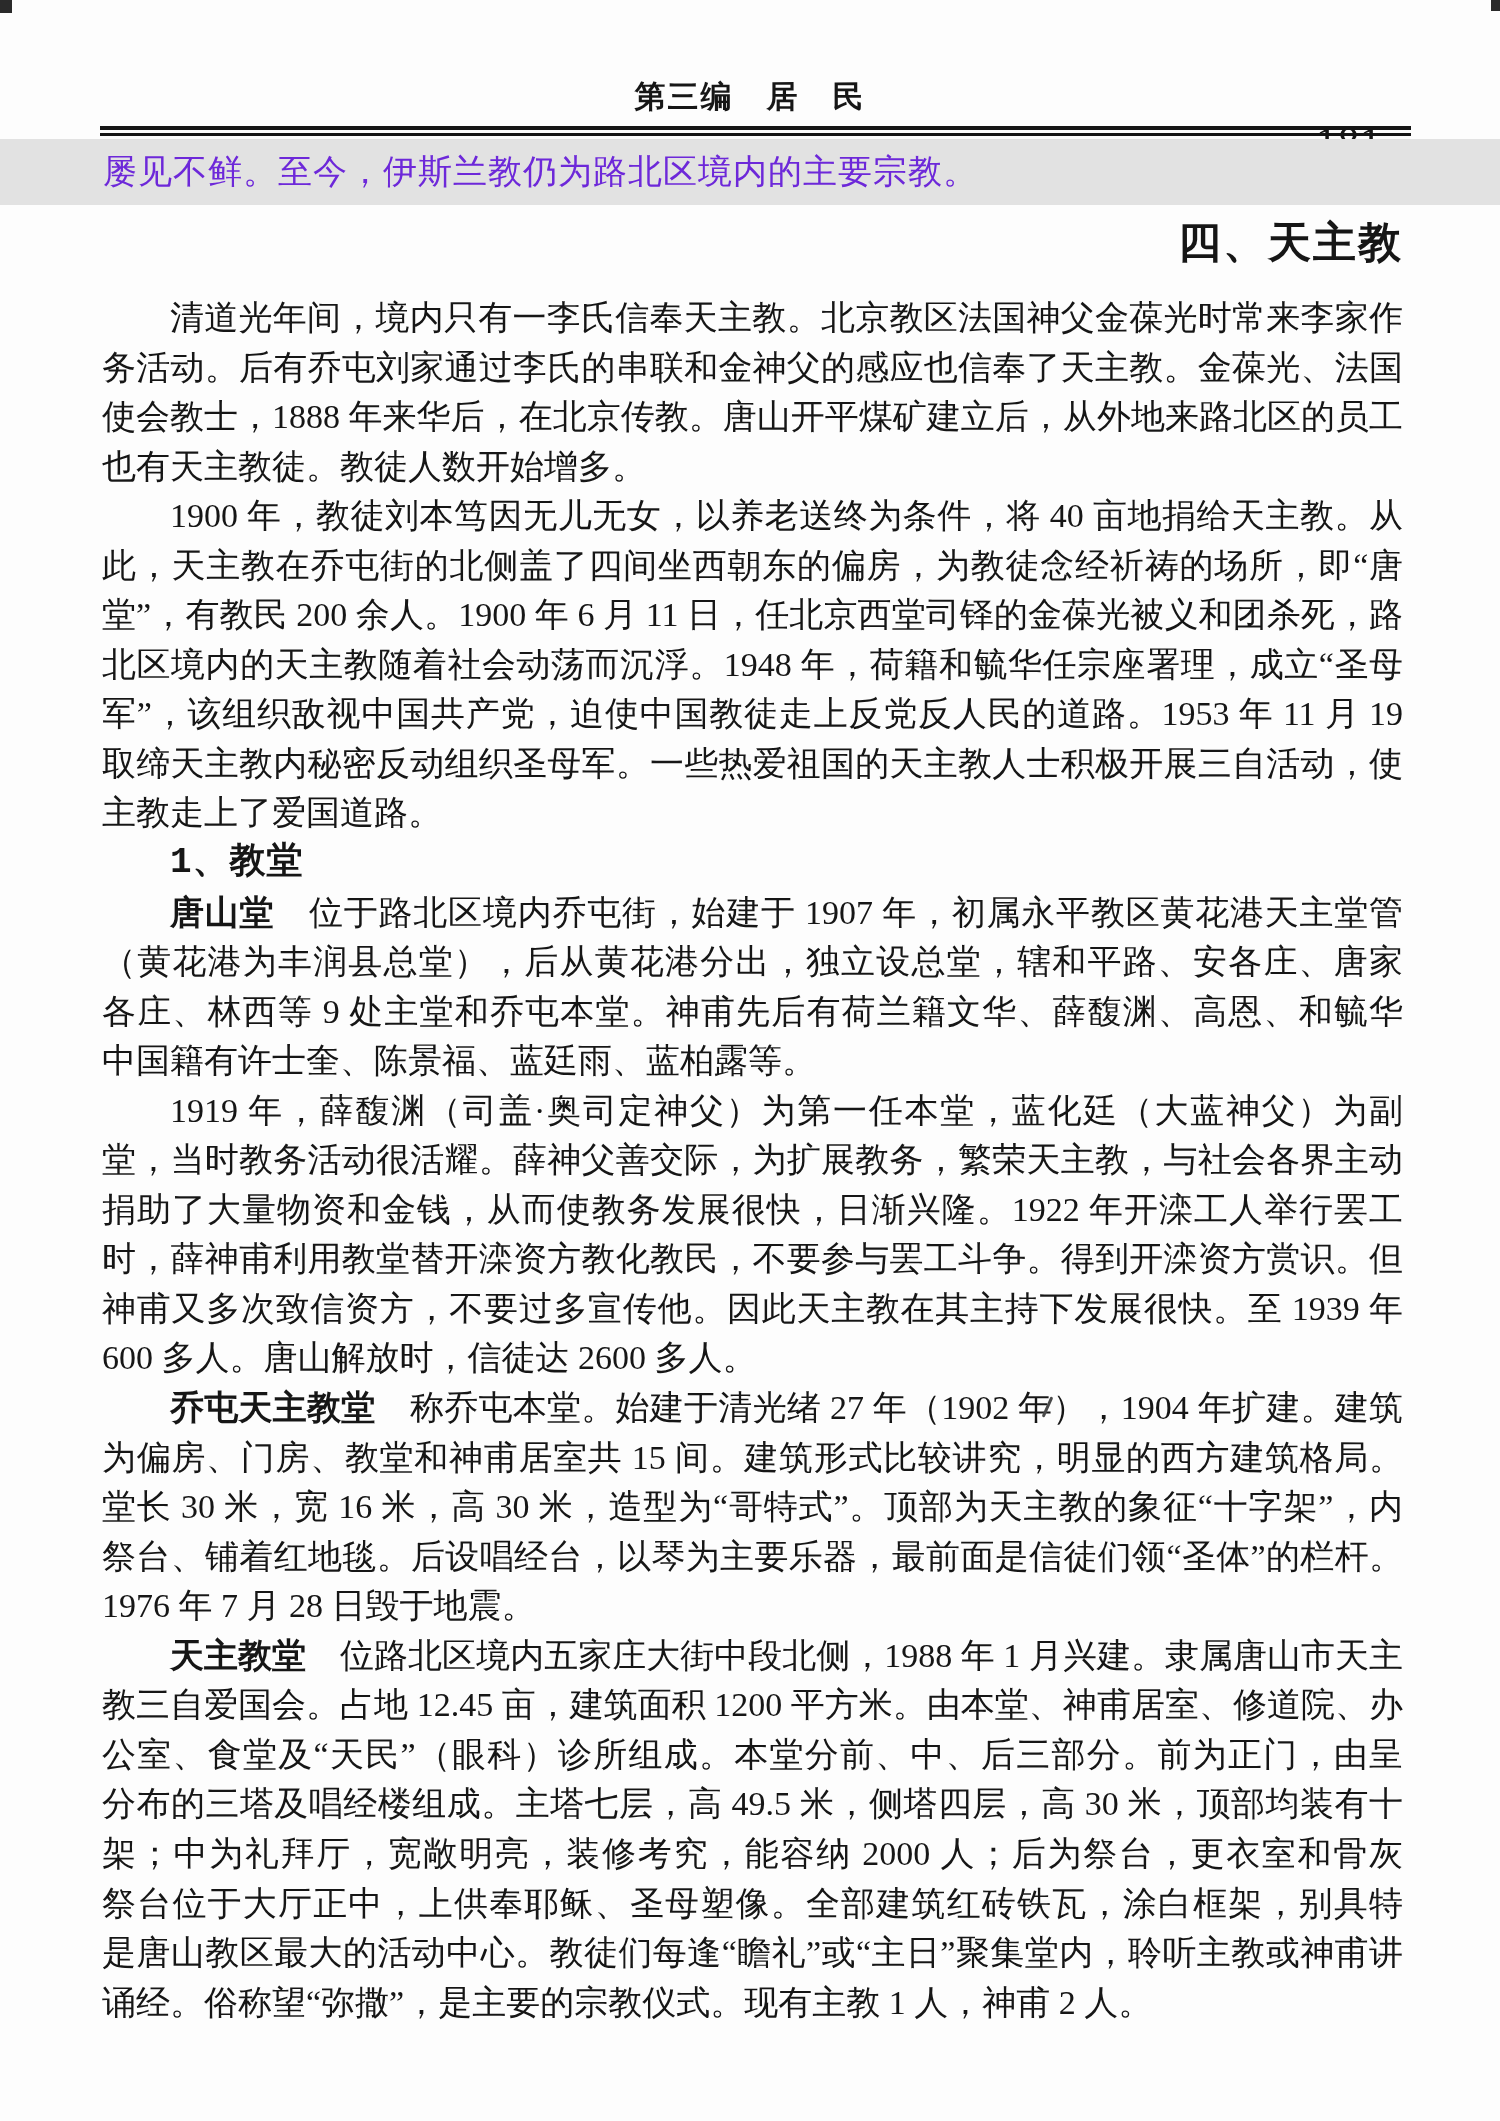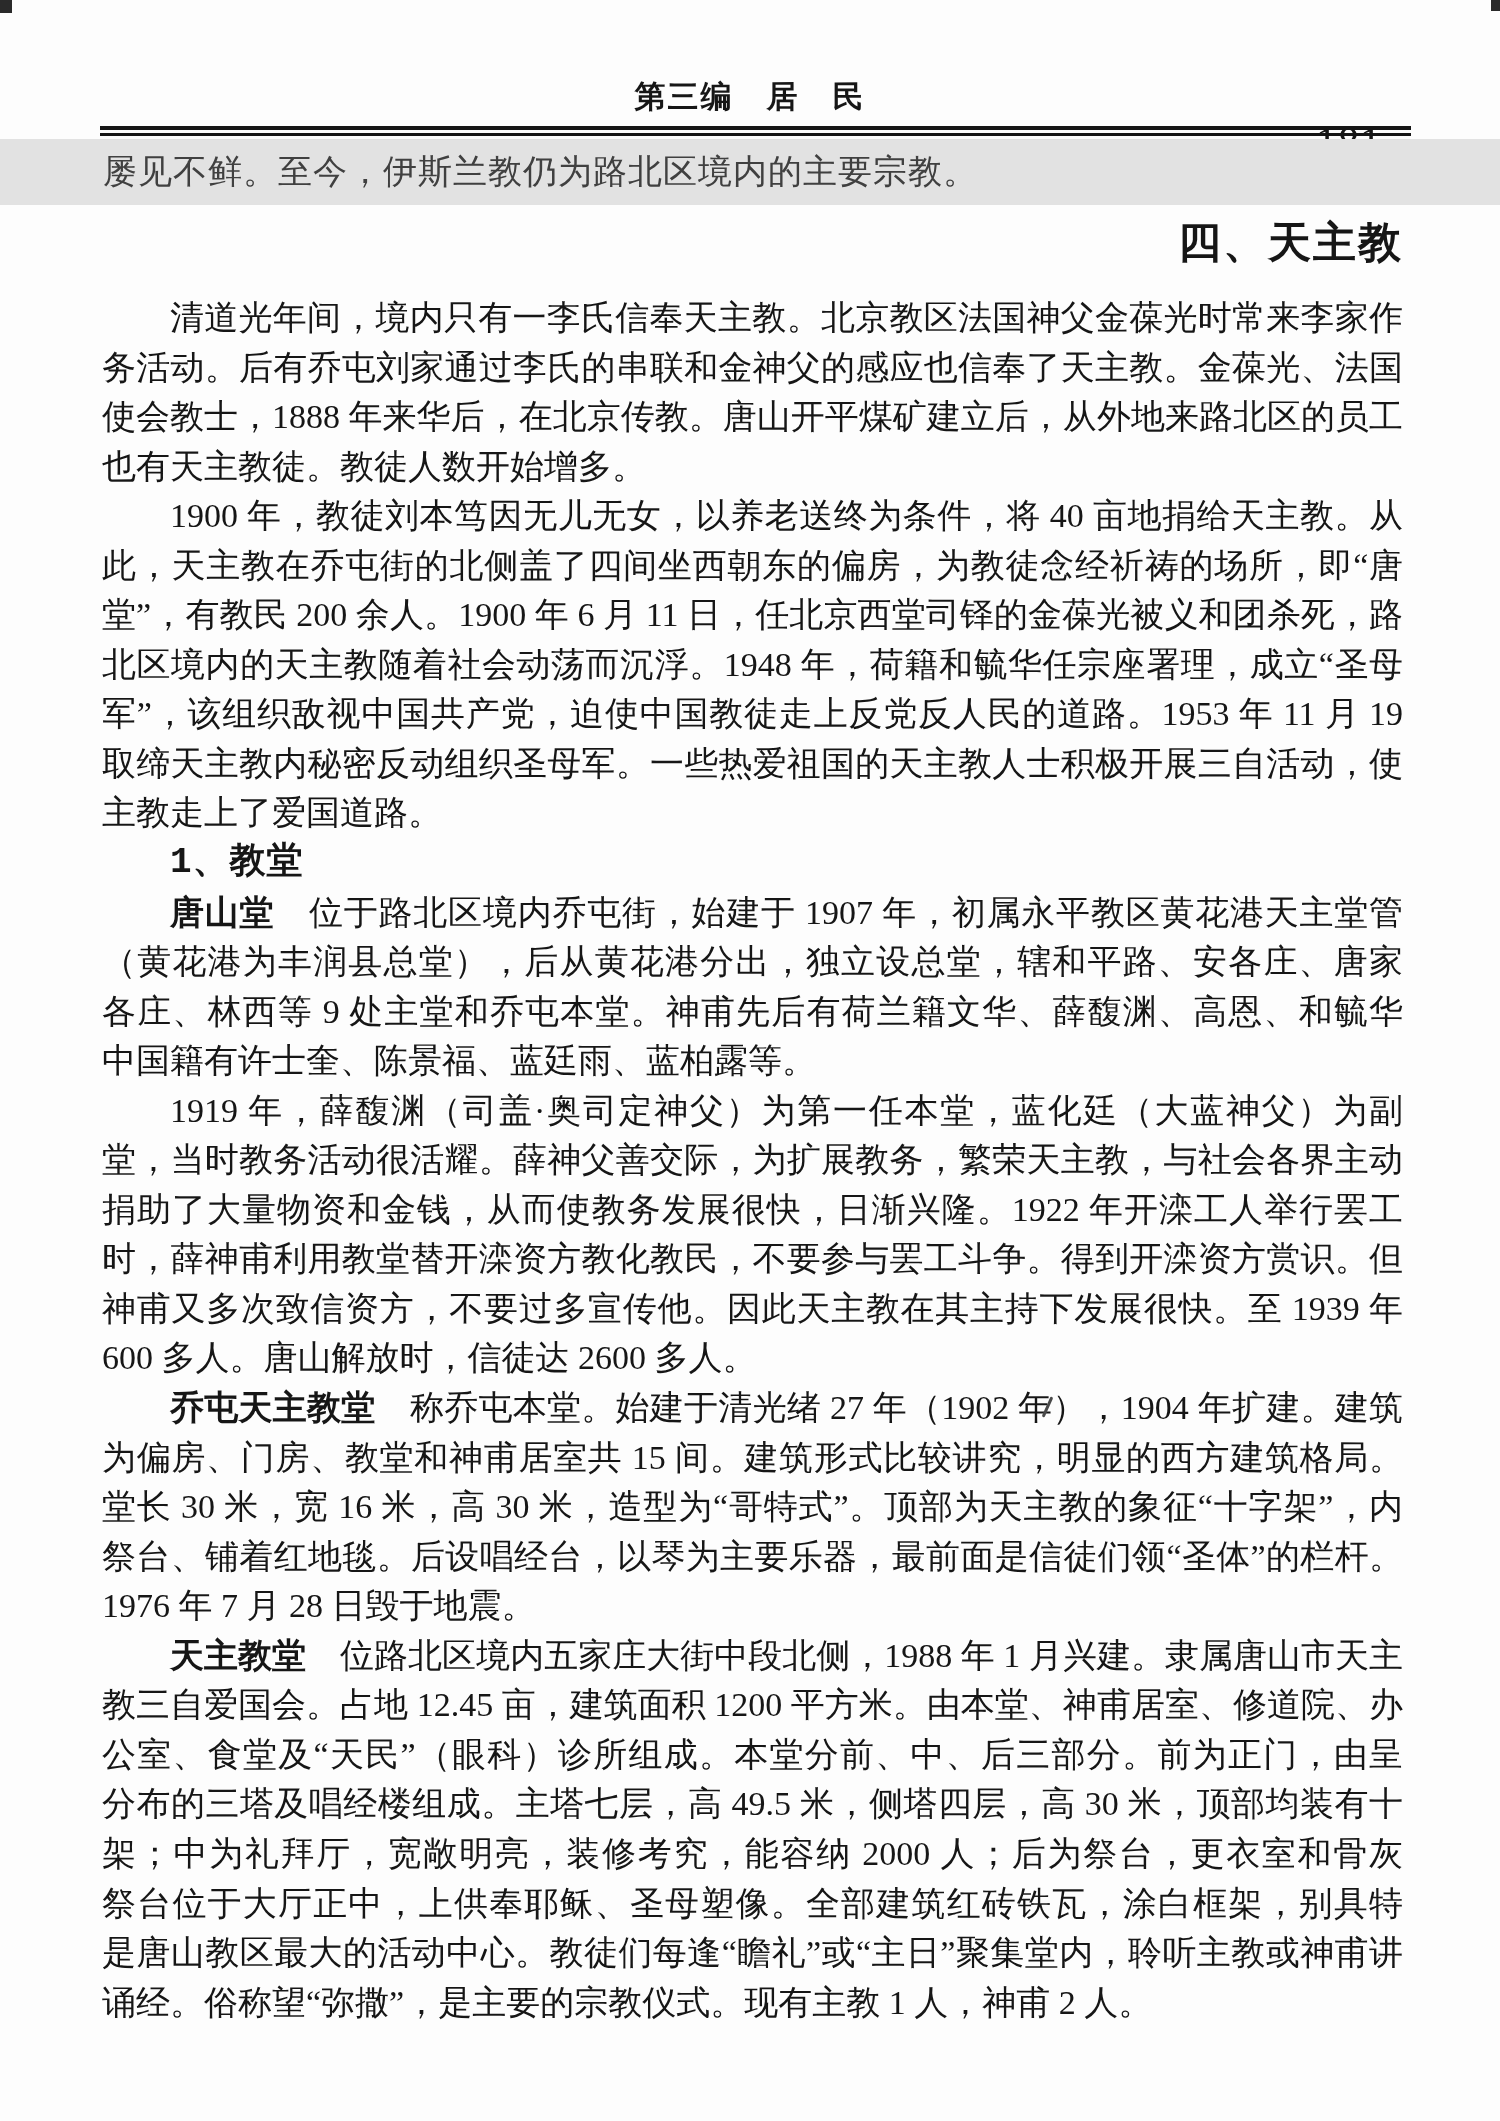--- a/index.html
+++ b/index.html
@@ -71,21 +71,21 @@
 <body>
 
 <div class="corner-mark corner-tl"></div>
 <div class="corner-mark corner-tr"></div>
 
 <div class="hdr-title">第三编　居　民</div>
 <div class="hdr-num">181</div>
 <div class="rule"></div>
 
 <div class="band" style="background: rgb(226, 226, 226);">
-  <div class="band-text" style="color: #404040;">屡见不鲜。至今，伊斯兰教仍为路北区境内的主要宗教。</div>
+  <div class="band-text" style="color: #6d28d9;">屡见不鲜。至今，伊斯兰教仍为路北区境内的主要宗教。</div>
 </div>
 
 <div class="content">
   <h2 class="h2">四、天主教</h2>
   <div id="lines">
       <div class="bline ind fill">清道光年间，境内只有一李氏信奉天主教。北京教区法国神父金葆光时常来李家作教</div>
       <div class="bline fill">务活动。后有乔屯刘家通过李氏的串联和金神父的感应也信奉了天主教。金葆光、法国遣</div>
       <div class="bline fill">使会教士，1888 年来华后，在北京传教。唐山开平煤矿建立后，从外地来路北区的员工</div>
       <div class="bline">也有天主教徒。教徒人数开始增多。</div>
       <div class="bline ind fill">1900 年，教徒刘本笃因无儿无女，以养老送终为条件，将 40 亩地捐给天主教。从</div>

